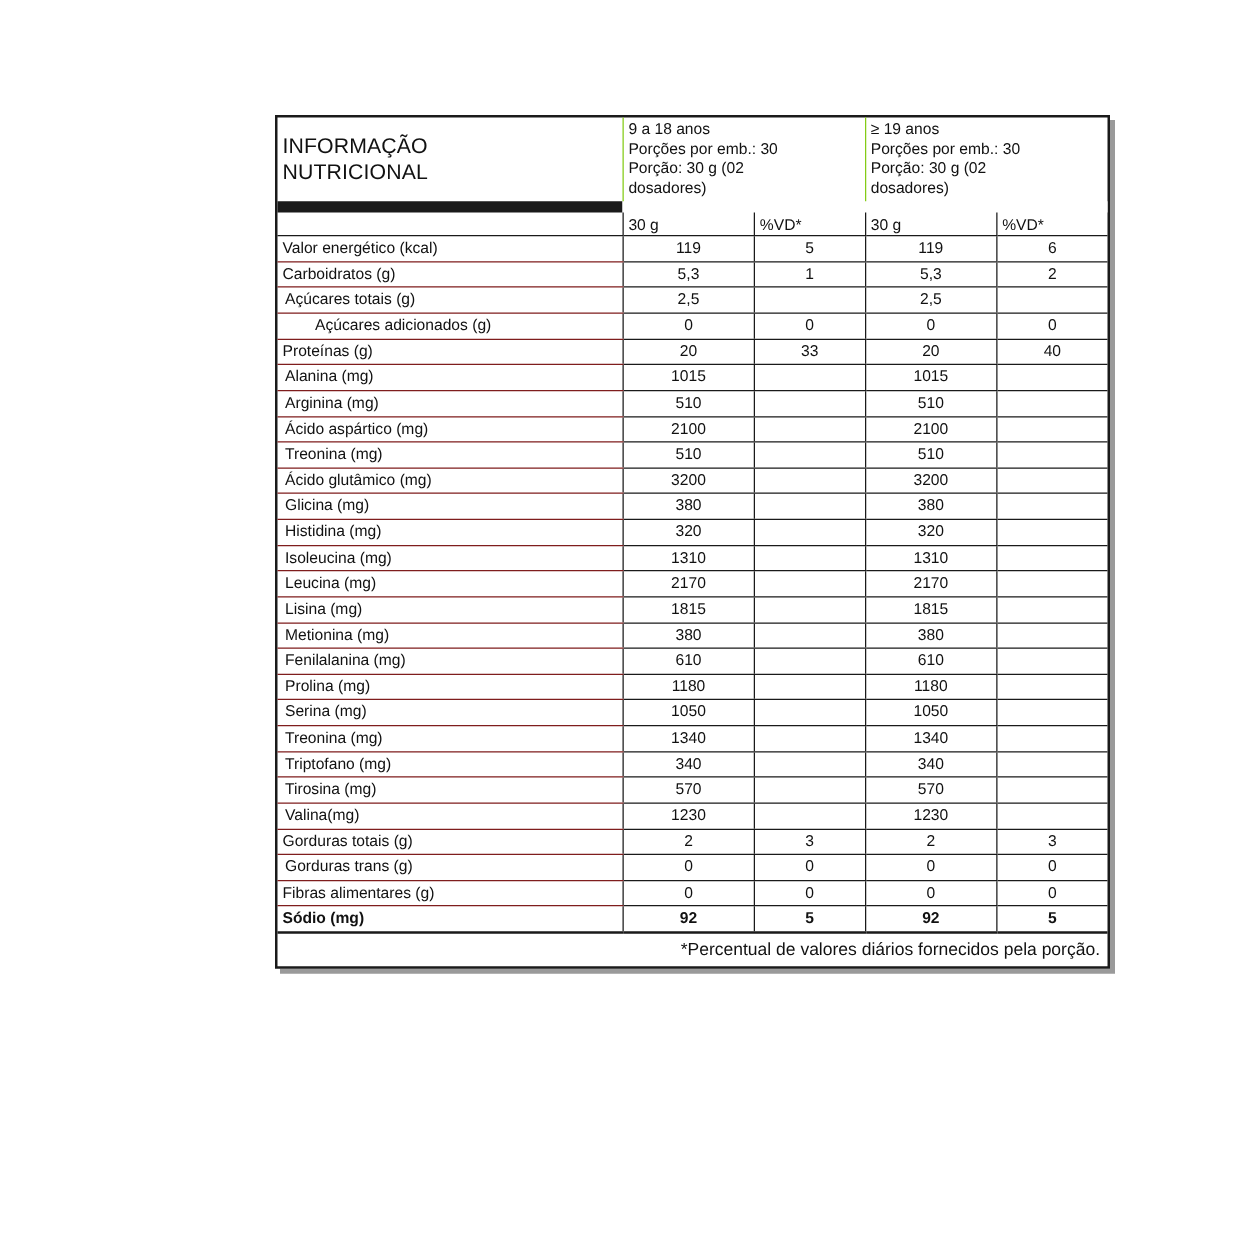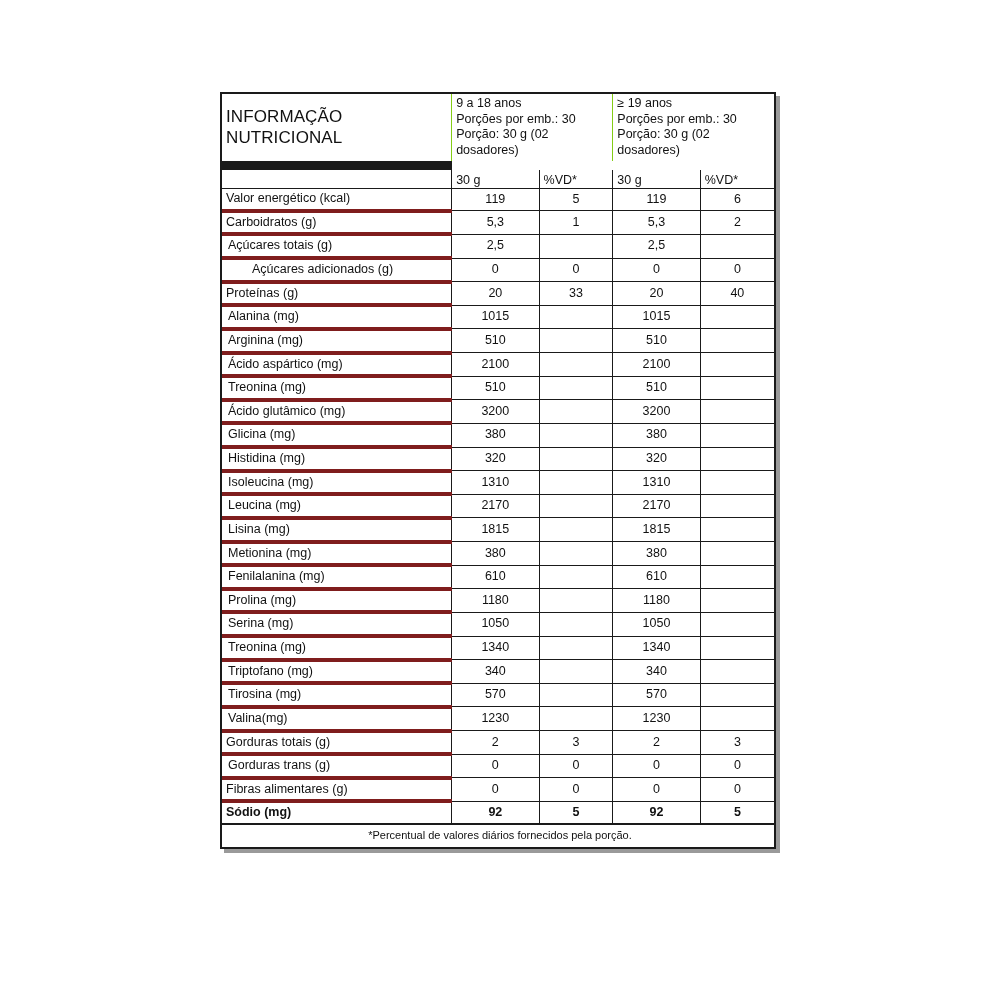--- a/index.html
+++ b/index.html
@@ -8,21 +8,21 @@
     width: 1000px;
     height: 1000px;
     background: #ffffff;
     font-family: "Liberation Sans", sans-serif;
   }
 
   #panel {
     position: absolute;
     left: 220px;
     top: 92px;
-    width: 556px;
+    width: 668px;
     background: #ffffff;
     border: 2px solid #1a1a1a;
     box-shadow: 4px 4px 0 0 #9a9a9a;
     box-sizing: border-box;
   }
 
   table.nut {
     border-collapse: collapse;
     width: 100%;
     table-layout: fixed;
@@ -70,33 +70,33 @@
   .thickline td.blank { background: #ffffff; }
 
   tr.colhead td {
     font-weight: normal;
     text-align: left;
     border-bottom: 1px solid #1a1a1a;
     padding: 3px 4px 0 4px;
   }
   tr.colhead td.nm { border-bottom: 1px solid #1a1a1a; }
 
-  td.name   { text-align: left; border-bottom: 4px solid #7f1d1d; padding-left: 10px; }
+  td.name   { text-align: left; border-bottom: 1px solid #7f1d1d; padding-left: 10px; }
   td.name.ind1 { padding-left: 6px; }
   td.name.ind2 { padding-left: 30px; }
   td.val    { text-align: center; border-bottom: 1px solid #1a1a1a; border-left: 1px solid #1a1a1a; }
 
   tr.heavy td { border-bottom: 2px solid #1a1a1a; font-weight: bold; }
 
   .sep-left { border-left: 1px solid #1a1a1a; }
 
   .footnote {
-    font-size: 11px;
+    font-size: 14px;
     padding: 4px 6px 6px 10px;
-    text-align: center;
+    text-align: right;
     color: #111111;
   }
 </style>
 </head>
 <body>
 
 <div id="panel">
   <table class="nut">
     <colgroup>
       <col class="c-name">

